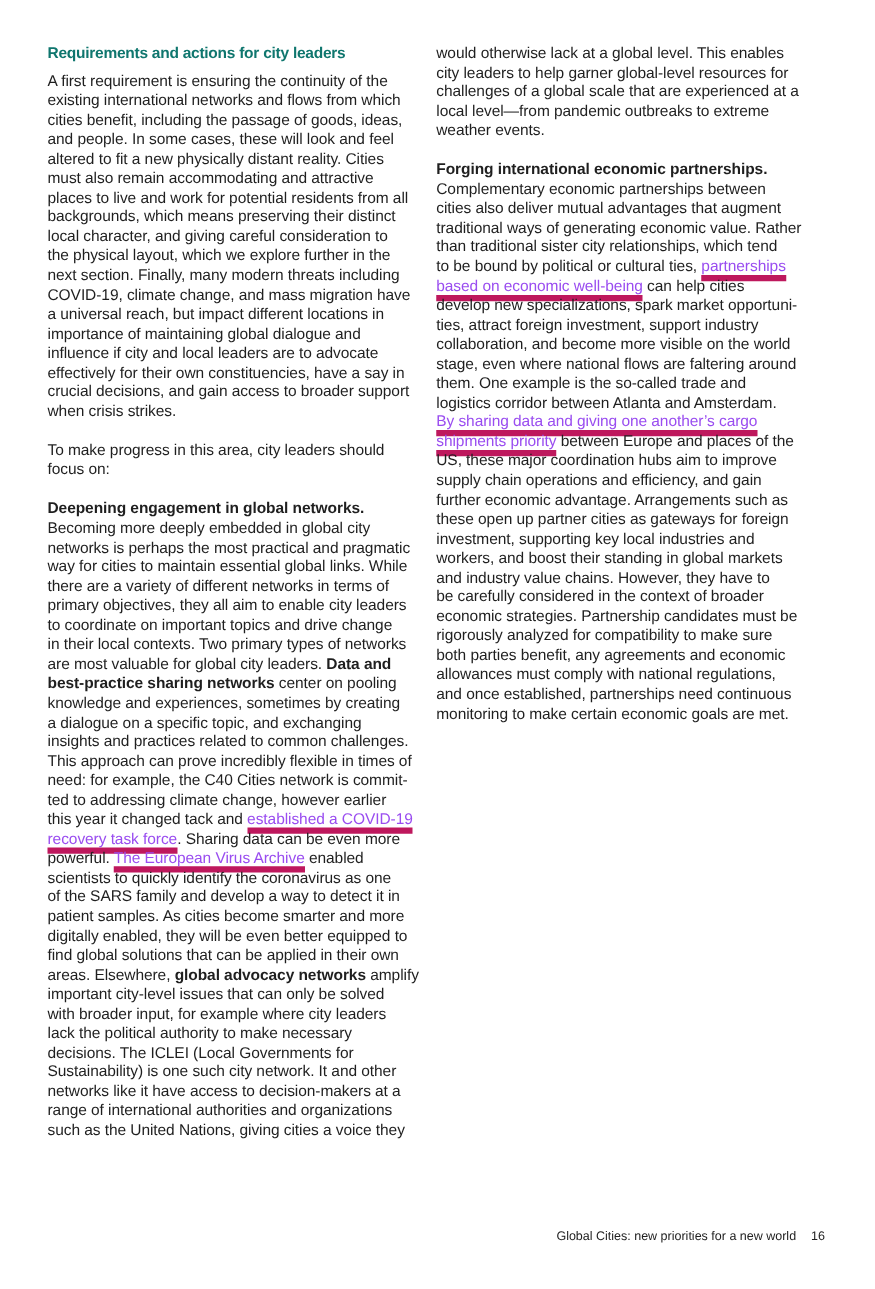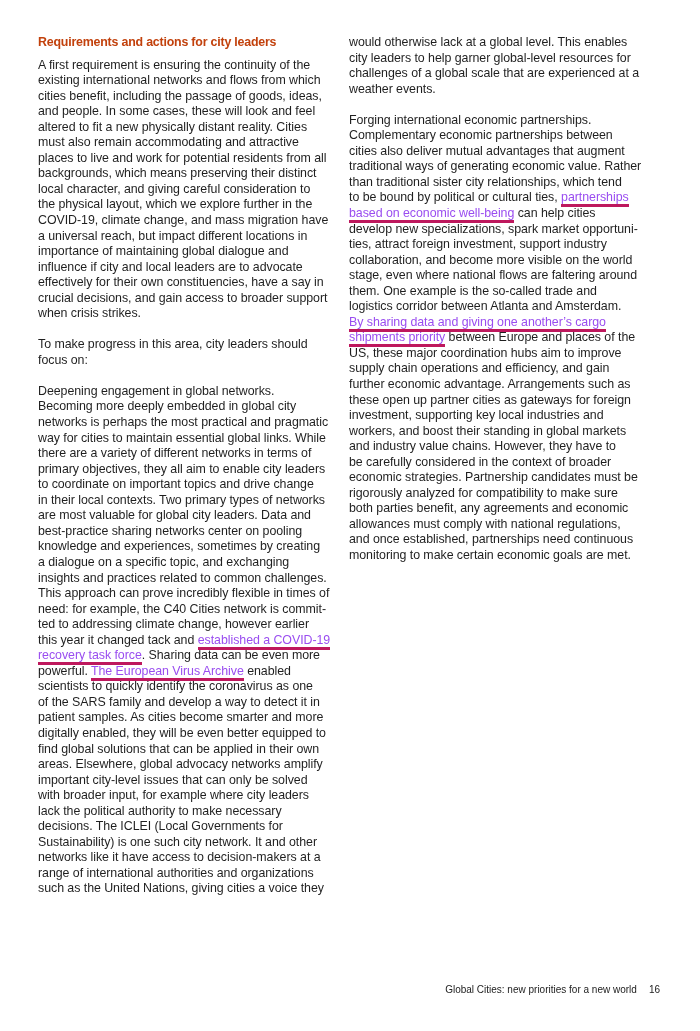--- a/index.html
+++ b/index.html
@@ -1,45 +1,46 @@
 <!DOCTYPE html>
 <html><head>
 <meta charset="utf-8">
 <style>
   html, body { margin: 0; padding: 0; background: #ffffff; }
   body { width: 700px; height: 1031px; position: relative; overflow: hidden;
          font-family: "Liberation Sans", sans-serif; color: #1f1f1f; }
   .col { position: absolute; top: 35px; font-size: 12.4px; line-height: 15.55px; letter-spacing: -0.05px; }
   .col-left { left: 38px; width: 300px; }
   .col-right { left: 349px; width: 300px; }
-  .heading { color: #c2410c; font-weight: bold; font-size: 12.4px; margin: 0 0 7px 0; letter-spacing: -0.2px; }
+  .heading { color: #0f766e; font-weight: bold; font-size: 12.4px; margin: 0 0 7px 0; letter-spacing: -0.2px; }
   p { margin: 0 0 15.5px 0; }
   .line { display: block; white-space: nowrap; }
-  b { font-weight: normal; }
-  a.link { color: #9a4df0; text-decoration: none; border-bottom: 3px solid #be185d; }
+  b { font-weight: bold; }
+  a.link { color: #9a4df0; text-decoration: none; border-bottom: 5px solid #be185d; }
   .footer { position: absolute; top: 984px; right: 40px; font-size: 10px; color: #222; white-space: nowrap; }
   .footer .page { margin-left: 12px; }
 </style>
 </head>
 <body>
 
 <div class="col col-left">
   <div class="heading">Requirements and actions for city leaders</div>
 
   <p id="p1">
       <span class="line">A first requirement is ensuring the continuity of the</span>
       <span class="line">existing international networks and flows from which</span>
       <span class="line">cities benefit, including the passage of goods, ideas,</span>
       <span class="line">and people. In some cases, these will look and feel</span>
       <span class="line">altered to fit a new physically distant reality. Cities</span>
       <span class="line">must also remain accommodating and attractive</span>
       <span class="line">places to live and work for potential residents from all</span>
       <span class="line">backgrounds, which means preserving their distinct</span>
       <span class="line">local character, and giving careful consideration to</span>
       <span class="line">the physical layout, which we explore further in the</span>
+      <span class="line">next section. Finally, many modern threats including</span>
       <span class="line">COVID-19, climate change, and mass migration have</span>
       <span class="line">a universal reach, but impact different locations in</span>
       <span class="line">importance of maintaining global dialogue and</span>
       <span class="line">influence if city and local leaders are to advocate</span>
       <span class="line">effectively for their own constituencies, have a say in</span>
       <span class="line">crucial decisions, and gain access to broader support</span>
       <span class="line">when crisis strikes.</span>
     </p>
   <p id="p2">
       <span class="line">To make progress in this area, city leaders should</span>
@@ -59,20 +60,21 @@
     <span class="line"><span>areas. Elsewhere, </span><b>global advocacy networks</b><span> amplify</span></span>
     <span id="s1d"><span class="line">important city-level issues that can only be solved</span><span class="line">with broader input, for example where city leaders</span><span class="line">lack the political authority to make necessary</span><span class="line">decisions. The ICLEI (Local Governments for</span><span class="line">Sustainability) is one such city network. It and other</span><span class="line">networks like it have access to decision-makers at a</span><span class="line">range of international authorities and organizations</span><span class="line">such as the United Nations, giving cities a voice they</span></span>
   </p>
 </div>
 
 <div class="col col-right">
   <p id="r1">
       <span class="line">would otherwise lack at a global level. This enables</span>
       <span class="line">city leaders to help garner global-level resources for</span>
       <span class="line">challenges of a global scale that are experienced at a</span>
+      <span class="line">local level—from pandemic outbreaks to extreme</span>
       <span class="line">weather events.</span>
     </p>
 
   <p>
     <b class="line">Forging international economic partnerships.</b>
     <span id="s2a"><span class="line">Complementary economic partnerships between</span><span class="line">cities also deliver mutual advantages that augment</span><span class="line">traditional ways of generating economic value. Rather</span><span class="line">than traditional sister city relationships, which tend</span></span>
     <span class="line"><span>to be bound by political or cultural ties, </span><a class="link">partnerships</a></span>
     <span class="line"><a class="link">based on economic well-being</a><span> can help cities</span></span>
     <span id="s2b"><span class="line">develop new specializations, spark market opportuni-</span><span class="line">ties, attract foreign investment, support industry</span><span class="line">collaboration, and become more visible on the world</span><span class="line">stage, even where national flows are faltering around</span><span class="line">them. One example is the so-called trade and</span><span class="line">logistics corridor between Atlanta and Amsterdam.</span></span>
     <span class="line"><a class="link">By sharing data and giving one another’s cargo</a></span>

